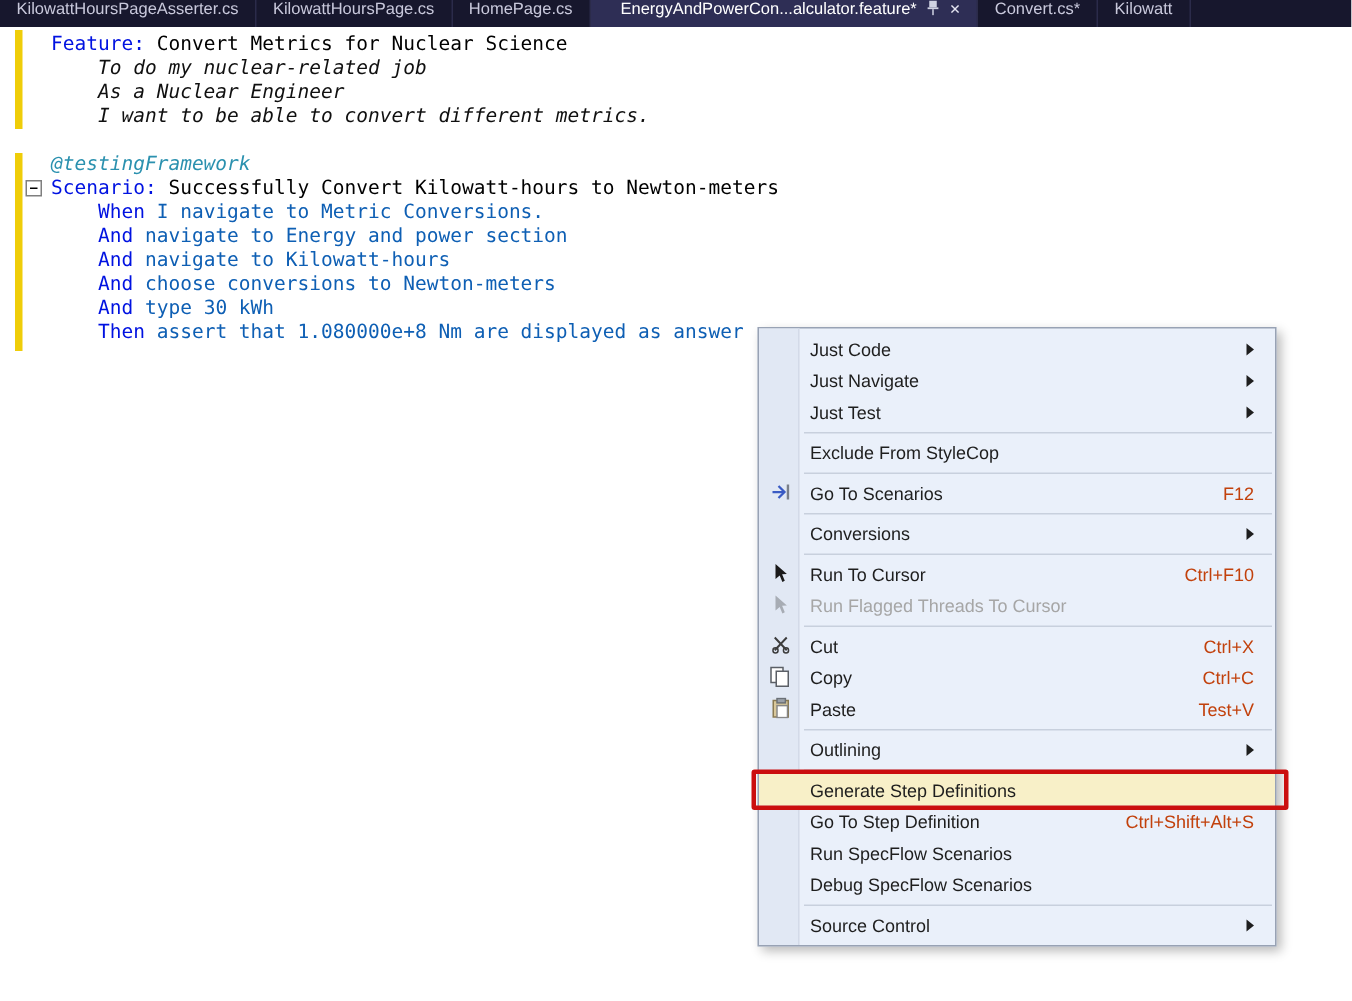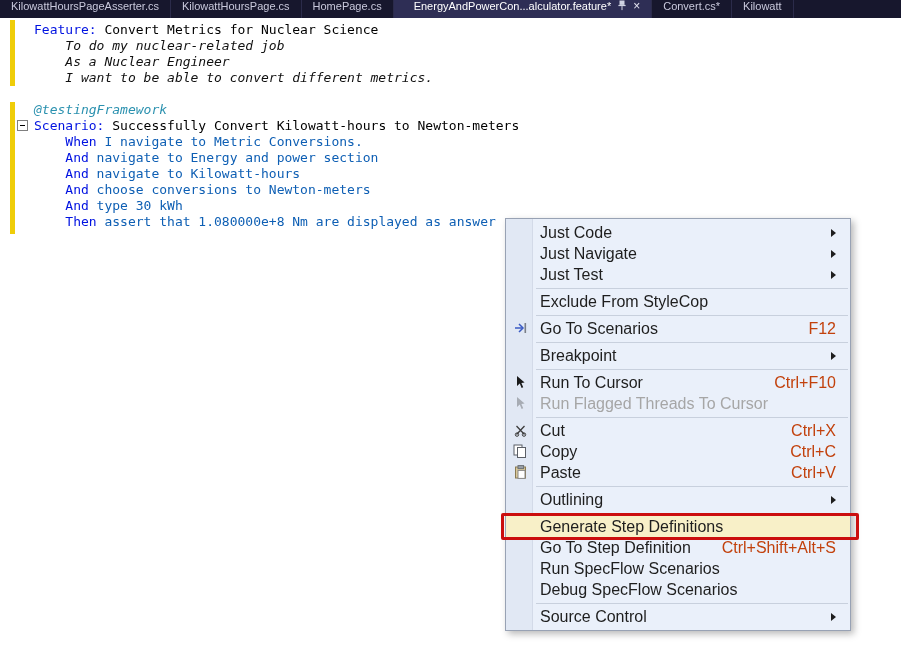--- a/index.html
+++ b/index.html
@@ -33,21 +33,21 @@
   .line{height:16px;}
   .kw{color:var(--kw);}
   .plain{color:#000;}
   .desc{color:#101010; font-style:italic;}
   .tag{color:var(--tag); font-style:italic;text-align:right;}
   .step{color:var(--step);}
 
   
   .menu{position:absolute; left:505px; top:218px; width:346px;
     background:#EAF0FA; border:1px solid #98A2B4; padding:3px 0;
-    box-shadow:3px 3px 7px rgba(0,0,0,.28); font-size:16px; color:#1E1E1E;}
+    box-shadow:3px 3px 7px rgba(0,0,0,.28); font-size:12px; color:#1E1E1E;}
   .menu::before{content:""; position:absolute; left:0; top:0; bottom:0; width:26px;
     background:#E1E8F4; border-right:1px solid #D3DAE8;}
   .menu-item{position:relative; height:21px; display:flex; align-items:center;
     padding-left:34px; padding-right:14px; cursor:default;}
   .menu-item .label{flex:0 0 auto;}
   .menu-item .shortcut{margin-left:auto; color:#c2410c;}
   .menu-item.disabled, .menu-item.disabled .shortcut{color:#A6A6A6;}
   .menu-item .icon{position:absolute; left:6px; top:3px; width:16px; height:15px; text-align:center;}
   .menu-item .arrow{margin-left:auto; width:0; height:0;
     border-left:5px solid #1E1E1E; border-top:4px solid transparent; border-bottom:4px solid transparent;}
@@ -120,21 +120,21 @@
         <span class="icon"><svg width="14" height="14">
             <path d="M2 7h7" stroke="#3A5BC4" stroke-width="1.5" fill="none"></path>
             <path d="M6 3l4 4-4 4" stroke="#3A5BC4" stroke-width="1.5" fill="none"></path>
             <rect x="11.5" y="2" width="1.6" height="10" fill="#7A7F88"></rect>
           </svg></span>
         <span class="label">Go To Scenarios</span>
         <span class="shortcut">F12</span>
       </div>
       <div class="separator"></div>
       <div class="menu-item">
-        <span class="label">Breakpoint</span>
+        <span class="label">Conversions</span>
         <span class="arrow"></span>
       </div>
       <div class="separator"></div>
       <div class="menu-item">
         <span class="icon"><svg width="12" height="14">
             <path d="M3 1 L3 11 L5.8 8.6 L7.6 13 L9.2 12.2 L7.4 7.9 L10.6 7.6 Z" fill="#1a1a1a"></path>
           </svg></span>
         <span class="label">Run To Cursor</span>
         <span class="shortcut">Ctrl+F10</span>
       </div>
@@ -162,21 +162,21 @@
         <span class="label">Copy</span>
         <span class="shortcut">Ctrl+C</span>
       </div>
       <div class="menu-item">
         <span class="icon"><svg width="13" height="14">
             <rect x="1.5" y="2" width="10" height="11" fill="#D9C89B" stroke="#8A7A52"></rect>
             <rect x="4" y="0.6" width="5.6" height="3" fill="#9AA0A8" stroke="#6B7076"></rect>
             <rect x="4" y="5.4" width="7" height="8" fill="#fff" stroke="#888"></rect>
           </svg></span>
         <span class="label">Paste</span>
-        <span class="shortcut">Ctrl+V</span>
+        <span class="shortcut">Test+V</span>
       </div>
       <div class="separator"></div>
       <div class="menu-item">
         <span class="label">Outlining</span>
         <span class="arrow"></span>
       </div>
       <div class="separator"></div>
       <div class="menu-item highlight">
         <span class="label">Generate Step Definitions</span>
         <div class="annotation"></div>

